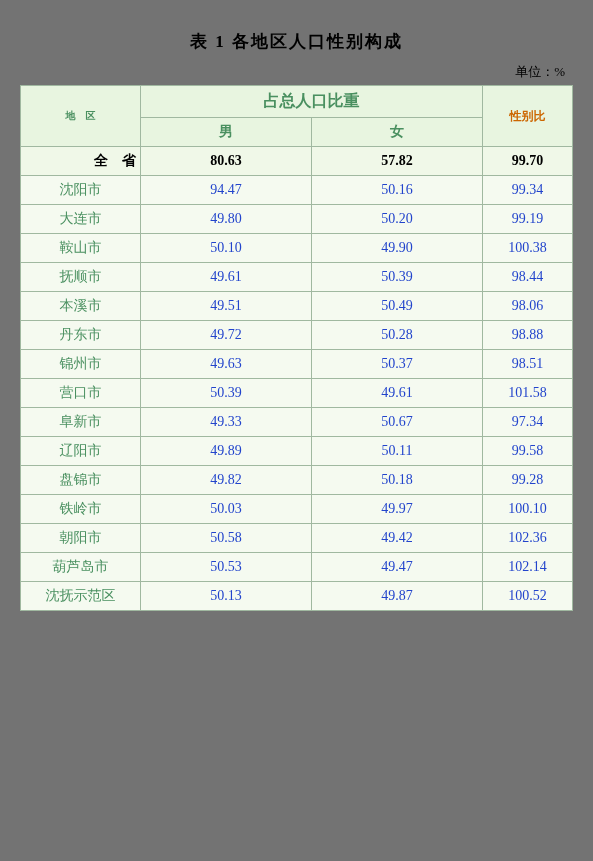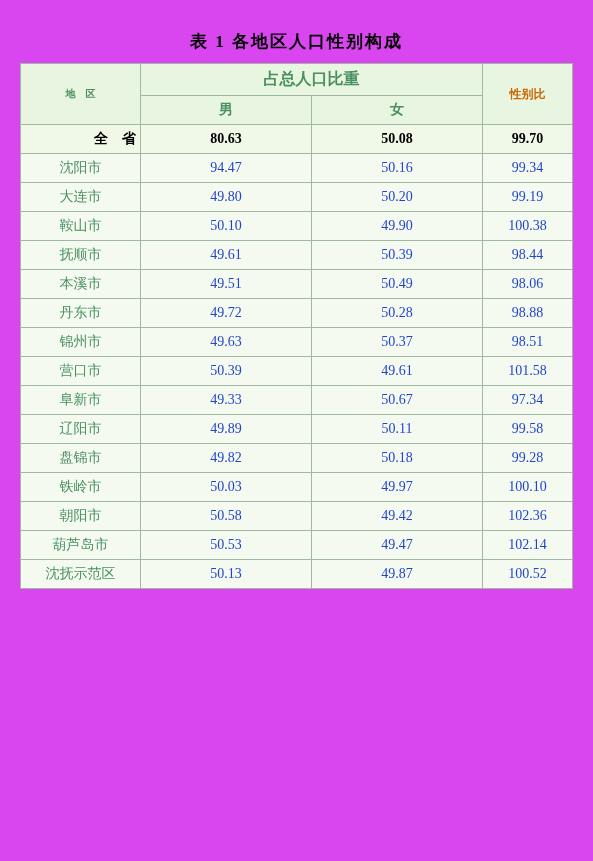--- a/index.html
+++ b/index.html
@@ -7,21 +7,21 @@
       background: #f0f0f0;
       display: flex;
       justify-content: center;
       align-items: flex-start;
       min-height: 861px;
       font-family: "SimSun", "宋体", serif;
     }
     .page {
       width: 593px;
       min-height: 861px;
-      background: #d946ef;
+      background: #737373;
       padding: 20px 20px 30px 20px;
     }
     .title {
       text-align: center;
       font-size: 17px;
       font-weight: bold;
       color: #000;
       margin-bottom: 10px;
       margin-top: 10px;
       letter-spacing: 2px;
@@ -80,38 +80,39 @@
     .total-row td.region-cell {
       color: #000;
       text-align: right;
     }
   </style>
 </head>
 <body>
 
 <div class="page">
   <div class="title">表 1   各地区人口性别构成</div>
+  <div class="unit-row">单位：%</div>
 
   <table>
     <thead>
       <tr>
         <th rowspan="2" class="header-region">地　区</th>
         <th colspan="2" class="header-group">占总人口比重</th>
         <th rowspan="2" class="header-sex-ratio">性别比</th>
       </tr>
       <tr>
         <th class="header-male">男</th>
         <th class="header-female">女</th>
       </tr>
     </thead>
     <tbody id="table-body">
     <tr class="total-row">
           <td class="region-cell">全　省</td>
           <td>80.63</td>
-          <td>50.08</td>
+          <td>57.82</td>
           <td>99.70</td>
         </tr>
         <tr class="data-row">
           <td class="region-cell">沈阳市</td>
           <td>94.47</td>
           <td>50.16</td>
           <td>99.34</td>
         </tr>
         <tr class="data-row">
           <td class="region-cell">大连市</td>

